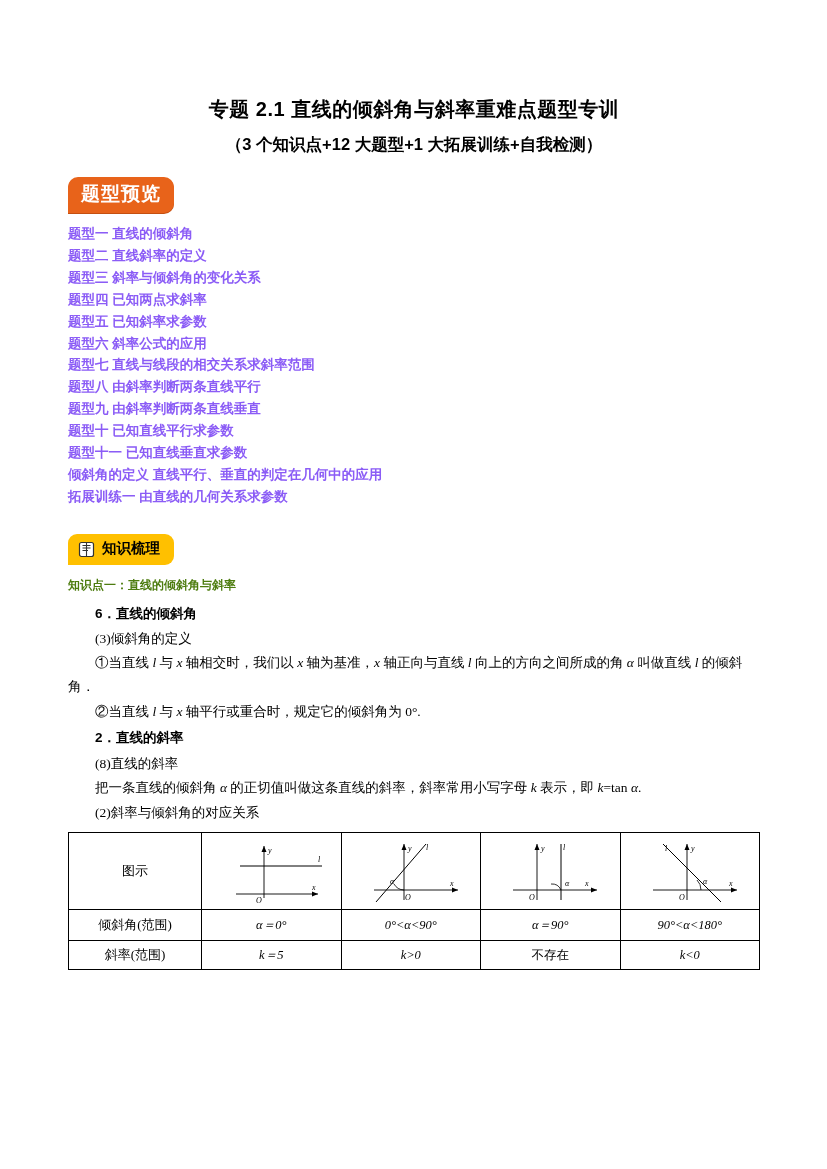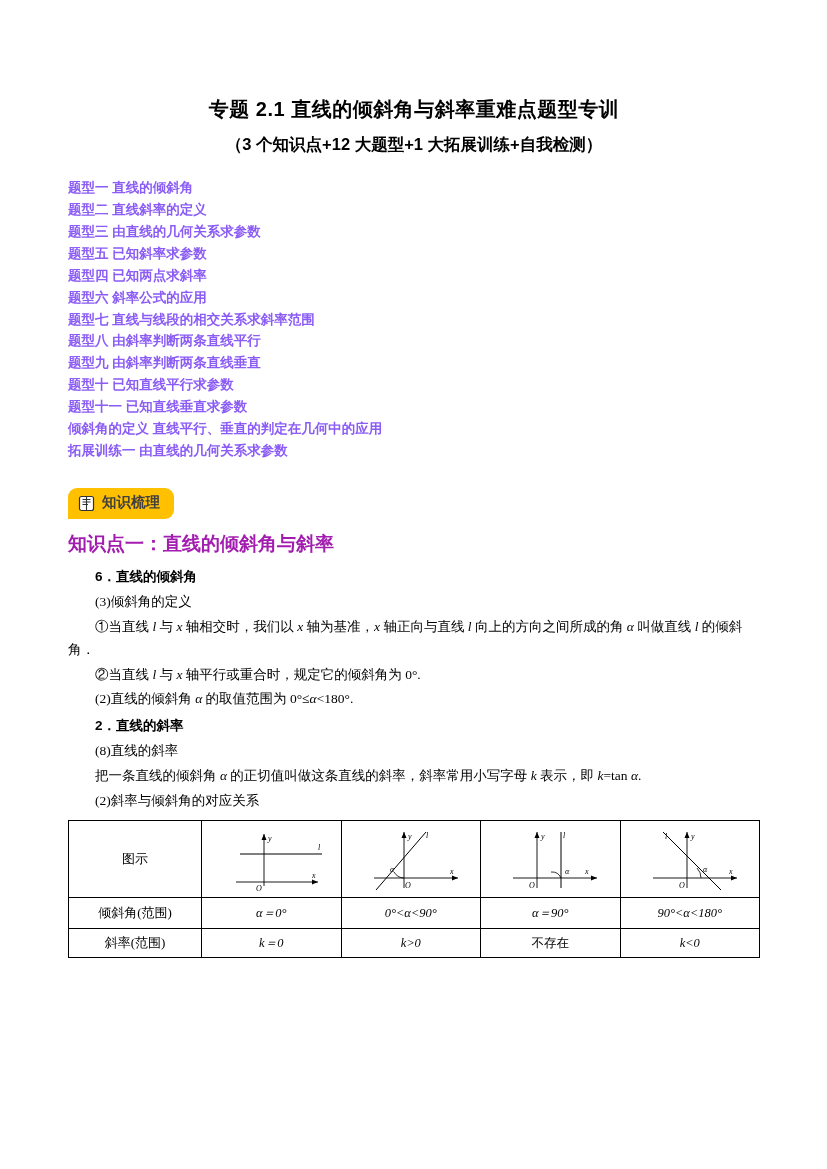--- a/index.html
+++ b/index.html
@@ -84,41 +84,41 @@
 
   
   .banner-yellow-wrap {
     margin: 26px 0 12px 0;
   }
   .banner-yellow {
     display: inline-flex;
     align-items: center;
     gap: 7px;
     background: #FFC000;
-    color: #404040;
+    color: #000000;
     font-family: "Liberation Sans", sans-serif;
     font-weight: bold;
     font-size: 14.5px;
     padding: 7px 14px 7px 10px;
     border-radius: 9px 9px 9px 0;
     line-height: 1.1;
   }
   .banner-yellow .bk-icon {
     display: inline-block;
     width: 17px; height: 17px;
     position: relative;
   }
   .banner-yellow .bk-icon svg { display:block; }
 
   
   .kp-heading {
-    color: #a21caf;
-    font-family: "Liberation Sans", sans-serif;
-    font-weight: bold;
-    font-size: 19px;
+    color: #4d7c0f;
+    font-family: "Liberation Sans", sans-serif;
+    font-weight: bold;
+    font-size: 12px;
     margin: 4px 0 8px 0;
   }
 
   
   .b {
     font-size: 13.5px;
     line-height: 1.75;
     margin: 0 0 1px 0;
   }
   .bold-num {
@@ -160,27 +160,30 @@
 </style>
 </head>
 <body>
 
 <div class="page">
   <div class="content">
 
     <h1 class="doc-title">专题 2.1 直线的倾斜角与斜率重难点题型专训</h1>
     <div class="doc-subtitle">（3 个知识点+12 大题型+1 大拓展训练+自我检测）</div>
 
+    <div class="banner-wrap">
+      <span class="banner-orange">题型预览</span>
+    </div>
 
     <ul class="outline">
       <li>题型一  直线的倾斜角</li>
       <li>题型二  直线斜率的定义</li>
-      <li>题型三  由直线的几何关系求参数</li>
+      <li>题型三  斜率与倾斜角的变化关系</li>
+      <li>题型四  已知两点求斜率</li>
       <li>题型五  已知斜率求参数</li>
-      <li>题型四  已知两点求斜率</li>
       <li>题型六  斜率公式的应用</li>
       <li>题型七  直线与线段的相交关系求斜率范围</li>
       <li>题型八  由斜率判断两条直线平行</li>
       <li>题型九  由斜率判断两条直线垂直</li>
       <li>题型十  已知直线平行求参数</li>
       <li>题型十一  已知直线垂直求参数</li>
       <li>倾斜角的定义  直线平行、垂直的判定在几何中的应用</li>
       <li>拓展训练一  由直线的几何关系求参数</li>
     </ul>
 
@@ -196,21 +199,20 @@
         <span>知识梳理</span>
       </span>
     </div>
 
     <div class="kp-heading">知识点一：直线的倾斜角与斜率</div>
 
     <div class="bold-num indent">6．直线的倾斜角</div>
     <div class="b indent">(3)倾斜角的定义</div>
     <div class="b indent">①当直线 <span class="mi">l</span> 与 <span class="mi">x</span> 轴相交时，我们以 <span class="mi">x</span> 轴为基准，<span class="mi">x</span> 轴<span class="u">正向</span>与直线 <span class="mi">l</span> 向上的方向之间所成的角 <span class="mi">α</span> 叫做直线 <span class="mi">l</span> 的倾斜角．</div>
     <div class="b indent">②当直线 <span class="mi">l</span> 与 <span class="mi">x</span> 轴平行或重合时，规定它的倾斜角为 0°.</div>
-    <div class="b indent">(2)直线的倾斜角 <span class="mi">α</span> 的取值范围为 <span class="u">0°≤<span class="mi">α</span>&lt;180°</span>.</div>
 
     <div class="bold-num indent">2．直线的斜率</div>
     <div class="b indent">(8)直线的斜率</div>
     <div class="b indent">把一条直线的倾斜角 <span class="mi">α</span> 的<span class="u">正切值</span>叫做这条直线的斜率，斜率常用小写字母 <span class="mi">k</span> 表示，即 <span class="mi">k</span>=<span class="u">tan <span class="mi">α</span></span>.</div>
     <div class="b indent">(2)斜率与倾斜角的对应关系</div>
 
     <table class="kb">
       <tbody>
           <tr>
         <td class="lbl">图示</td>
@@ -275,21 +277,21 @@
       </tr>
       <tr>
         <td class="lbl row2">倾斜角(范围)</td>
         <td class="row2 mi">α＝0°</td>
         <td class="row2 mi">0°&lt;α&lt;90°</td>
         <td class="row2 mi">α＝90°</td>
         <td class="row2 mi">90°&lt;α&lt;180°</td>
       </tr>
       <tr>
         <td class="lbl row3">斜率(范围)</td>
-        <td class="row3 mi">k＝0</td>
+        <td class="row3 mi">k＝5</td>
         <td class="row3 mi">k&gt;0</td>
         <td class="row3">不存在</td>
         <td class="row3 mi">k&lt;0</td>
       </tr>
     </tbody>
       </table>
 
   </div>
 </div>
 

